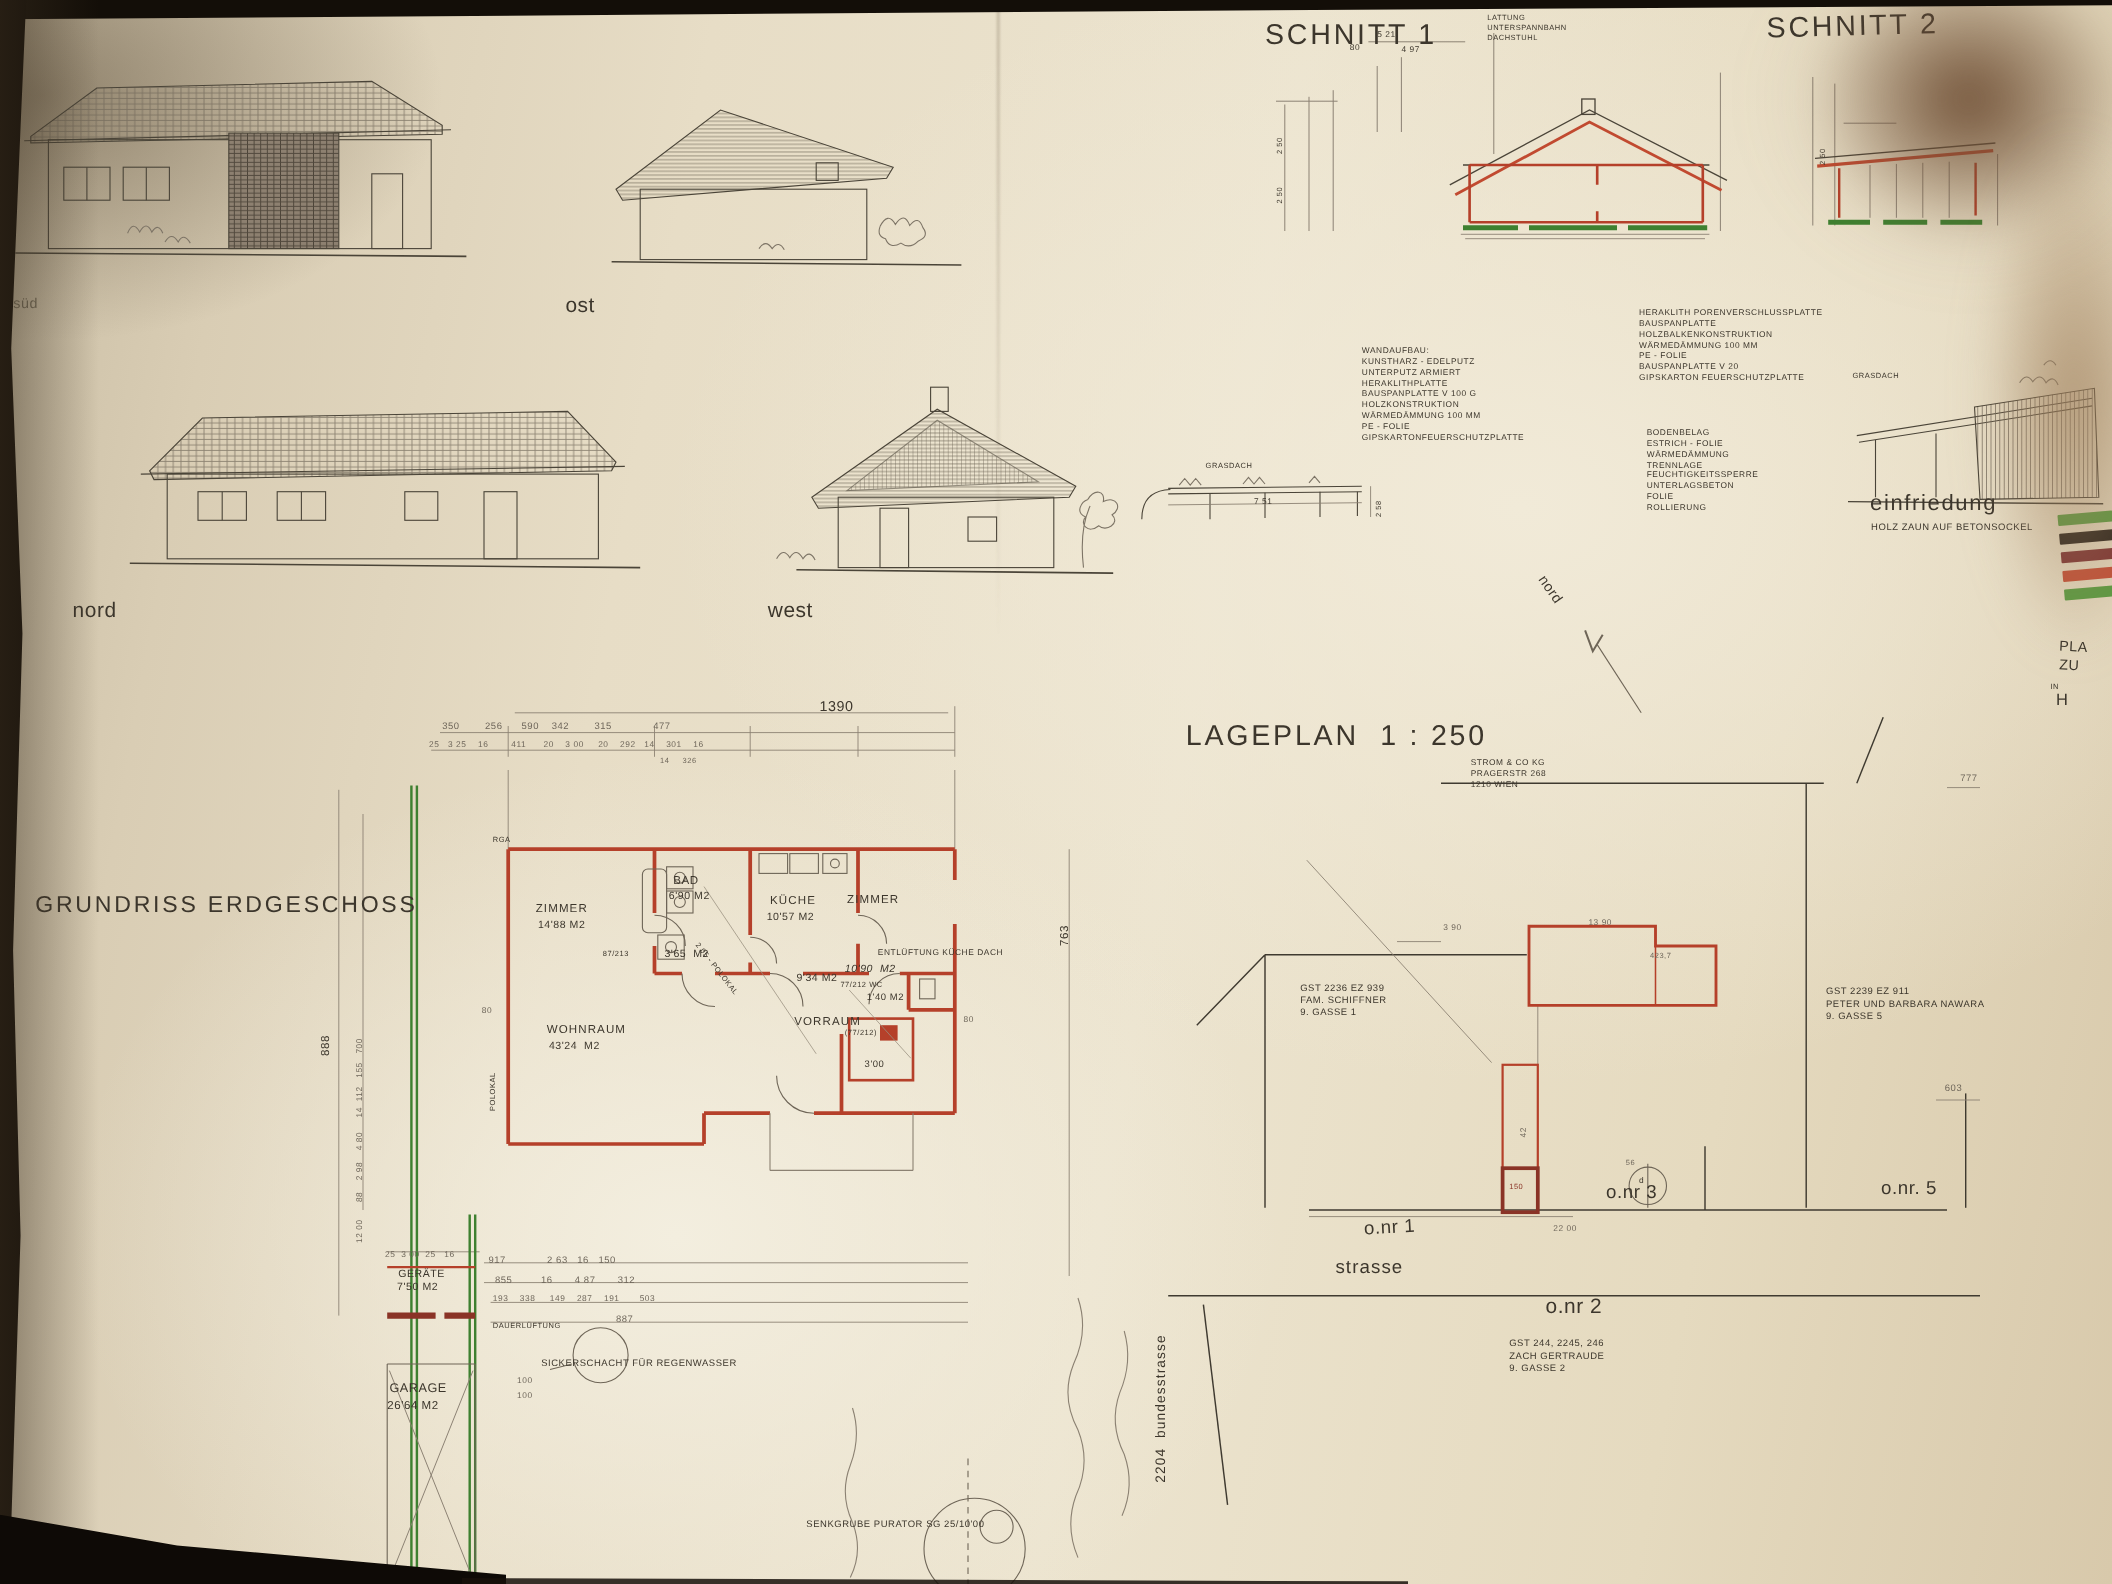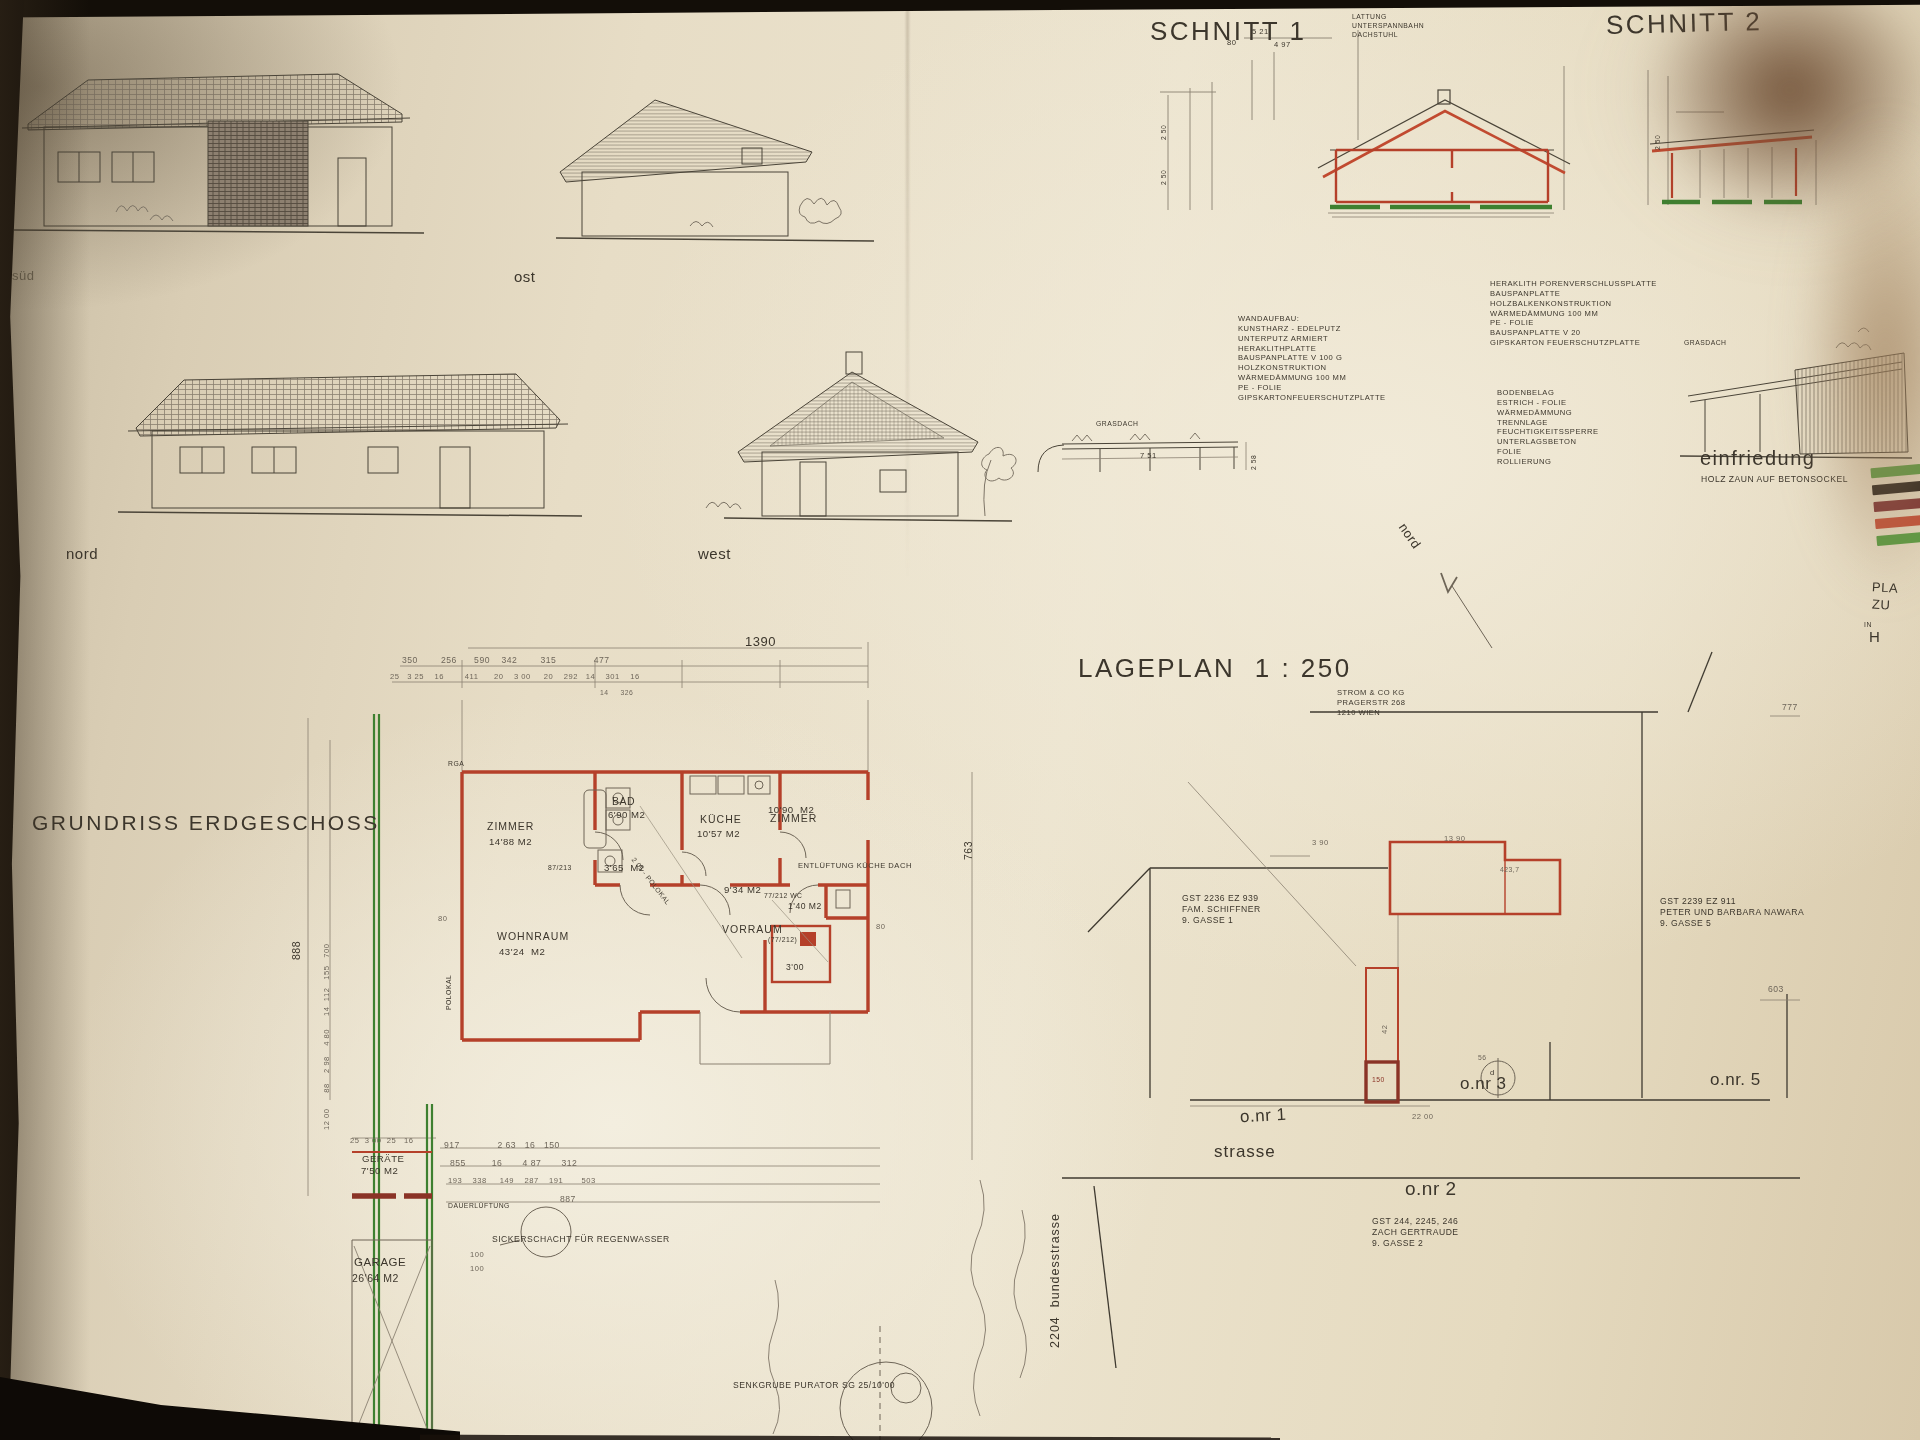--- a/index.html
+++ b/index.html
@@ -9,21 +9,21 @@
     background:
       radial-gradient(520px 320px at 2% 6%, rgba(92,78,58,.55), rgba(92,78,58,0) 70%),
       radial-gradient(1250px 850px at 72% 32%, #f1ead8 0%, rgba(241,234,216,0) 62%),
       radial-gradient(950px 750px at 32% 78%, #f3eedf 0%, rgba(243,238,223,0) 58%),
       linear-gradient(100deg,#c9bda4 0%,#d9cdb4 11%,#e7ddc6 30%,#ece4cf 55%,#e5dabf 80%,#d8c9ab 100%);}
   svg{position:absolute;inset:0;}
   .labels{position:absolute;inset:0;}
   .lbl{position:absolute;color:#3c362c;letter-spacing:.5px;white-space:pre;line-height:1.2;}
   .lines{white-space:pre-line;line-height:1.3;}.t6{font-size:6.8px;}.t7{font-size:7.6px;}.t8{font-size:8.6px;}
   .t9{font-size:9.6px;}.t10{font-size:10.5px;}.t11{font-size:11.5px;}.t13{font-size:13px;}
-  .t14{font-size:15px;}.t17{font-size:17px;}.t19{font-size:19px;}.t20{font-size:21px;}
+  .t14{font-size:19px;}.t17{font-size:17px;}.t19{font-size:19px;}.t20{font-size:21px;}
   .t26{font-size:26px;}
   .ls2{letter-spacing:2.5px;}
   .ink-light{color:#6e665a;}
   .legend{position:absolute;left:1874px;top:466px;transform:rotate(-5deg);}
   .legend span{display:block;width:50px;height:10px;margin-bottom:7px;border-radius:1px;}
   .edge-top{position:absolute;left:0;top:0;width:100%;height:22px;background:#130e08;
     clip-path:polygon(0 0,100% 0,100% 22%,55% 45%,0 80%);}
   .edge-left{position:absolute;left:0;top:0;width:34px;height:100%;background:#110c07;
     clip-path:polygon(0 0,70% 0,55% 8%,30% 22%,60% 40%,35% 60%,55% 78%,25% 100%,0 100%);}
   .edge-left-shadow{position:absolute;left:0;top:0;width:90px;height:100%;
@@ -361,21 +361,21 @@
     <div class="lbl t7 ink-light" style="left:876px;top:922px;">80</div>
 
     <div class="lbl t10" style="left:487px;top:820px;letter-spacing:1px;">ZIMMER</div>
     <div class="lbl t9" style="left:489px;top:836px;">14'88 M2</div>
     <div class="lbl t10" style="left:612px;top:795px;">BAD</div>
     <div class="lbl t9" style="left:608px;top:809px;">6'90 M2</div>
     <div class="lbl t9" style="left:604px;top:862px;">3'65  M2</div>
     <div class="lbl t10" style="left:700px;top:813px;letter-spacing:1px;">KÜCHE</div>
     <div class="lbl t9" style="left:697px;top:828px;">10'57 M2</div>
     <div class="lbl t10" style="left:770px;top:812px;letter-spacing:1px;">ZIMMER</div>
-    <div class="lbl t9" style="left:768px;top:804px;">10'90  M2</div>
+    <div class="lbl t9" style="left:768px;top:876px;font-style:italic;">10'90  M2</div>
     <div class="lbl t10" style="left:497px;top:930px;letter-spacing:1px;">WOHNRAUM</div>
     <div class="lbl t9" style="left:499px;top:946px;">43'24  M2</div>
     <div class="lbl t10" style="left:722px;top:923px;letter-spacing:1px;">VORRAUM</div>
     <div class="lbl t9" style="left:724px;top:884px;">9'34 M2</div>
     <div class="lbl t6" style="left:764px;top:892px;">77/212 WC</div>
     <div class="lbl t8" style="left:788px;top:901px;">1'40 M2</div>
     <div class="lbl t8" style="left:786px;top:962px;">3'00</div>
     <div class="lbl t9" style="left:362px;top:1153px;">GERÄTE</div>
     <div class="lbl t9" style="left:361px;top:1165px;">7'50 M2</div>
     <div class="lbl t11" style="left:354px;top:1256px;">GARAGE</div>

